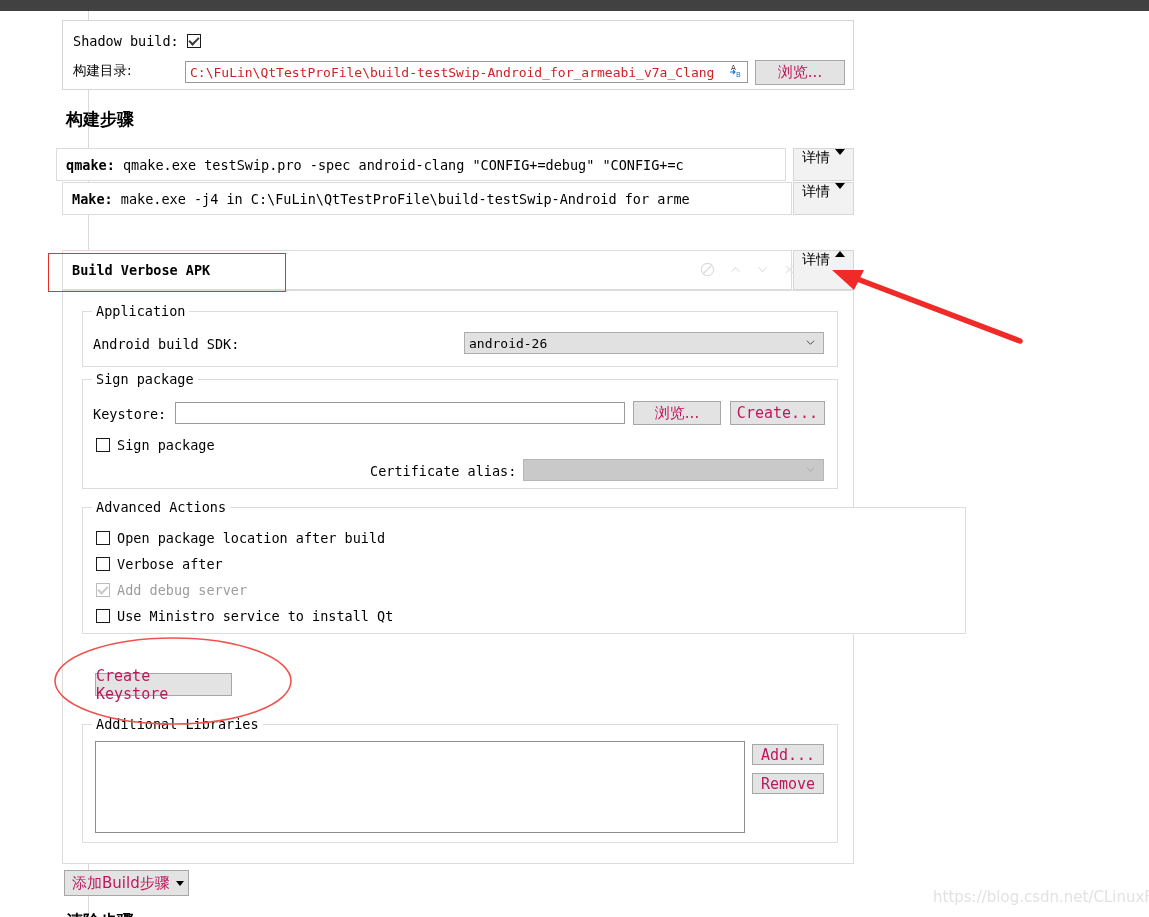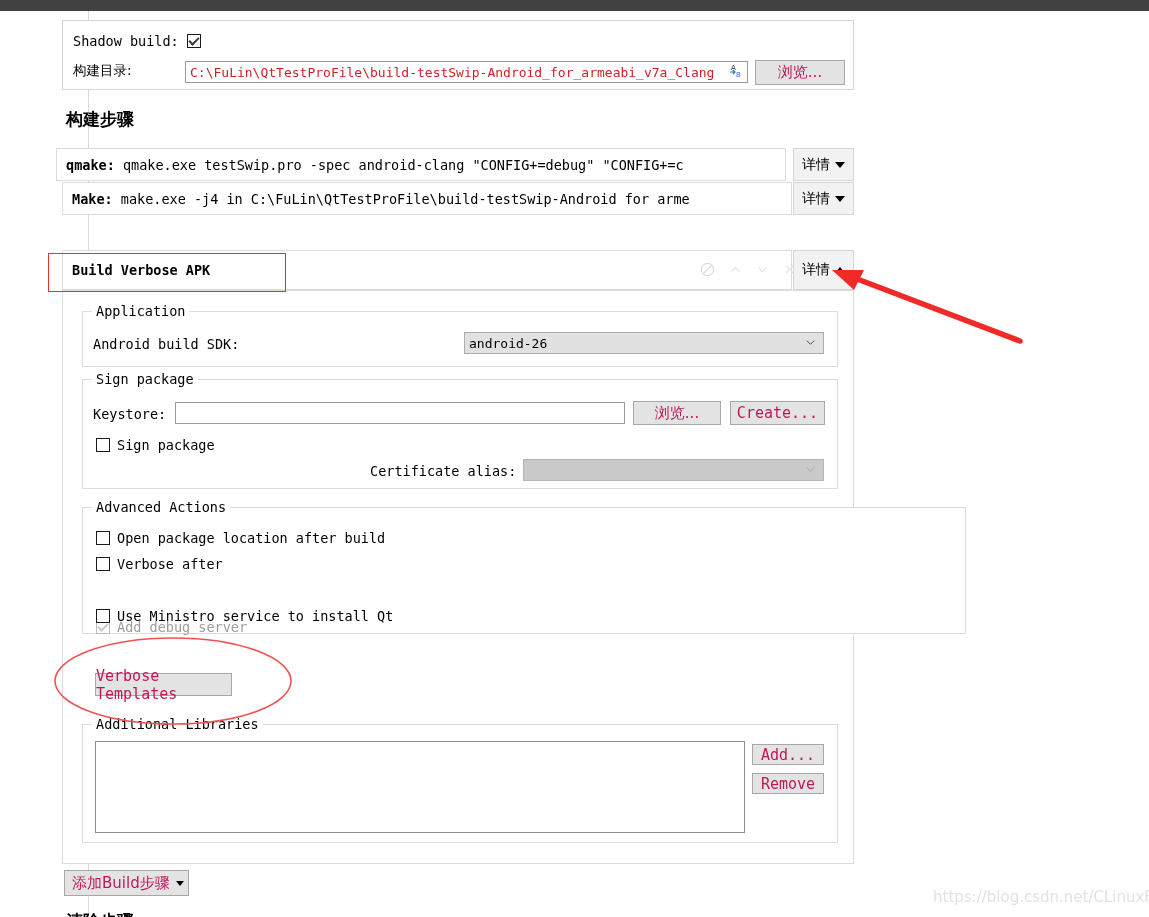--- a/index.html
+++ b/index.html
@@ -95,21 +95,21 @@
     position: absolute; background: #fff; border: 1px solid #dcdcdc;
     display: flex; align-items: center;
   }
   .step-text {
     font-size: 13.5px; padding-left: 9px; white-space: nowrap;
     overflow: hidden; font-family: "DejaVu Sans Mono","Liberation Mono",monospace;
   }
   .step-text b { font-weight: bold; }
   .detail-btn {
     position: absolute; background: #f2f2f2; border: 1px solid #d6d6d6;
-    display: flex; align-items: center; justify-content: center; gap: 5px;
+    display: flex; align-items: flex-start; justify-content: center; gap: 5px;
     font-family: "DejaVu Sans", "Liberation Sans", sans-serif;
     font-size: 14px; color: #000;
   }
   .tri-down { width:0;height:0;border-left:5px solid transparent;border-right:5px solid transparent;border-top:6px solid #000; }
   .tri-up   { width:0;height:0;border-left:5px solid transparent;border-right:5px solid transparent;border-bottom:6px solid #000; }
 
   .stepicons { position: absolute; display:flex; align-items:center; gap:14px; color:#dcdcdc; }
   .stepicons svg { display:block; }
 
   
@@ -268,30 +268,30 @@
     <span class="group-title">Advanced Actions</span>
   </div>
   <div class="row" style="left:96px; top:530px;">
     <span class="cb"></span>
     <span class="lbl" style="margin-left:7px;">Open package location after build</span>
   </div>
   <div class="row" style="left:96px; top:556px;">
     <span class="cb"></span>
     <span class="lbl" style="margin-left:7px;">Verbose after</span>
   </div>
-  <div class="row" style="left:96px; top:582px;margin-top:37px;">
+  <div class="row" style="left:96px; top:582px;">
     <span class="cb checked disabled"></span>
     <span class="lbl" style="margin-left:7px; color:#9d9d9d;">Add debug server</span>
   </div>
   <div class="row" style="left:96px; top:608px;">
     <span class="cb"></span>
     <span class="lbl" style="margin-left:7px;">Use Ministro service to install Qt</span>
   </div>
 
-  <div class="btn" style="position:absolute; left:95px; top:673px; width:137px; height:23px;">Verbose Templates</div>
+  <div class="btn" style="position:absolute; left:95px; top:673px; width:137px; height:23px;">Create Keystore</div>
 
   <div class="group" style="left:82px; top:724px; width:756px; height:119px;">
     <span class="group-title">Additional Libraries</span>
   </div>
   <div class="listbox" style="left:95px; top:741px; width:650px; height:92px;"></div>
   <div class="btn" style="position:absolute; left:752px; top:744px; width:72px; height:21px;">Add...</div>
   <div class="btn" style="position:absolute; left:752px; top:773px; width:72px; height:21px;">Remove</div>
 
   <div class="btn btn-cjk" style="position:absolute; left:64px; top:870px; width:125px; height:26px; justify-content:flex-start; padding-left:7px; gap:6px;">
     <span>添加Build步骤</span>

